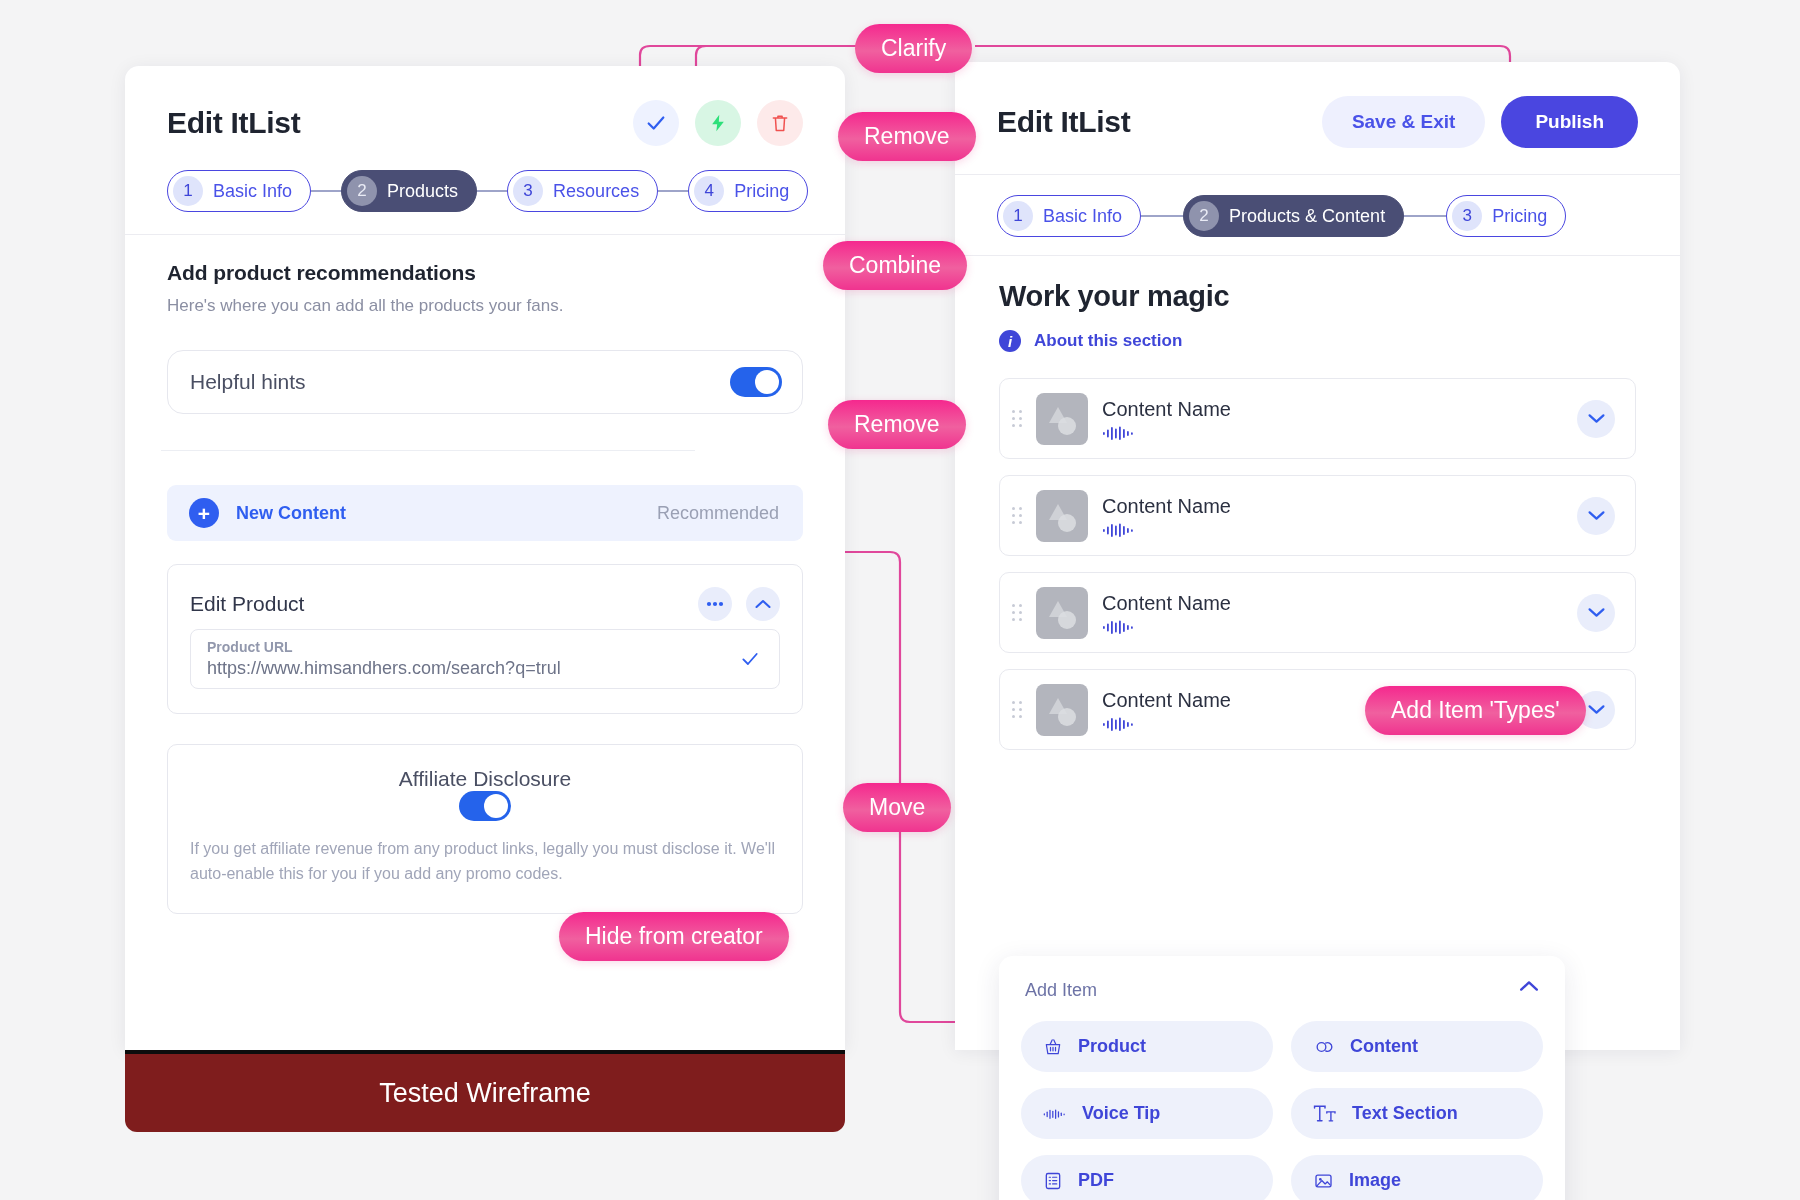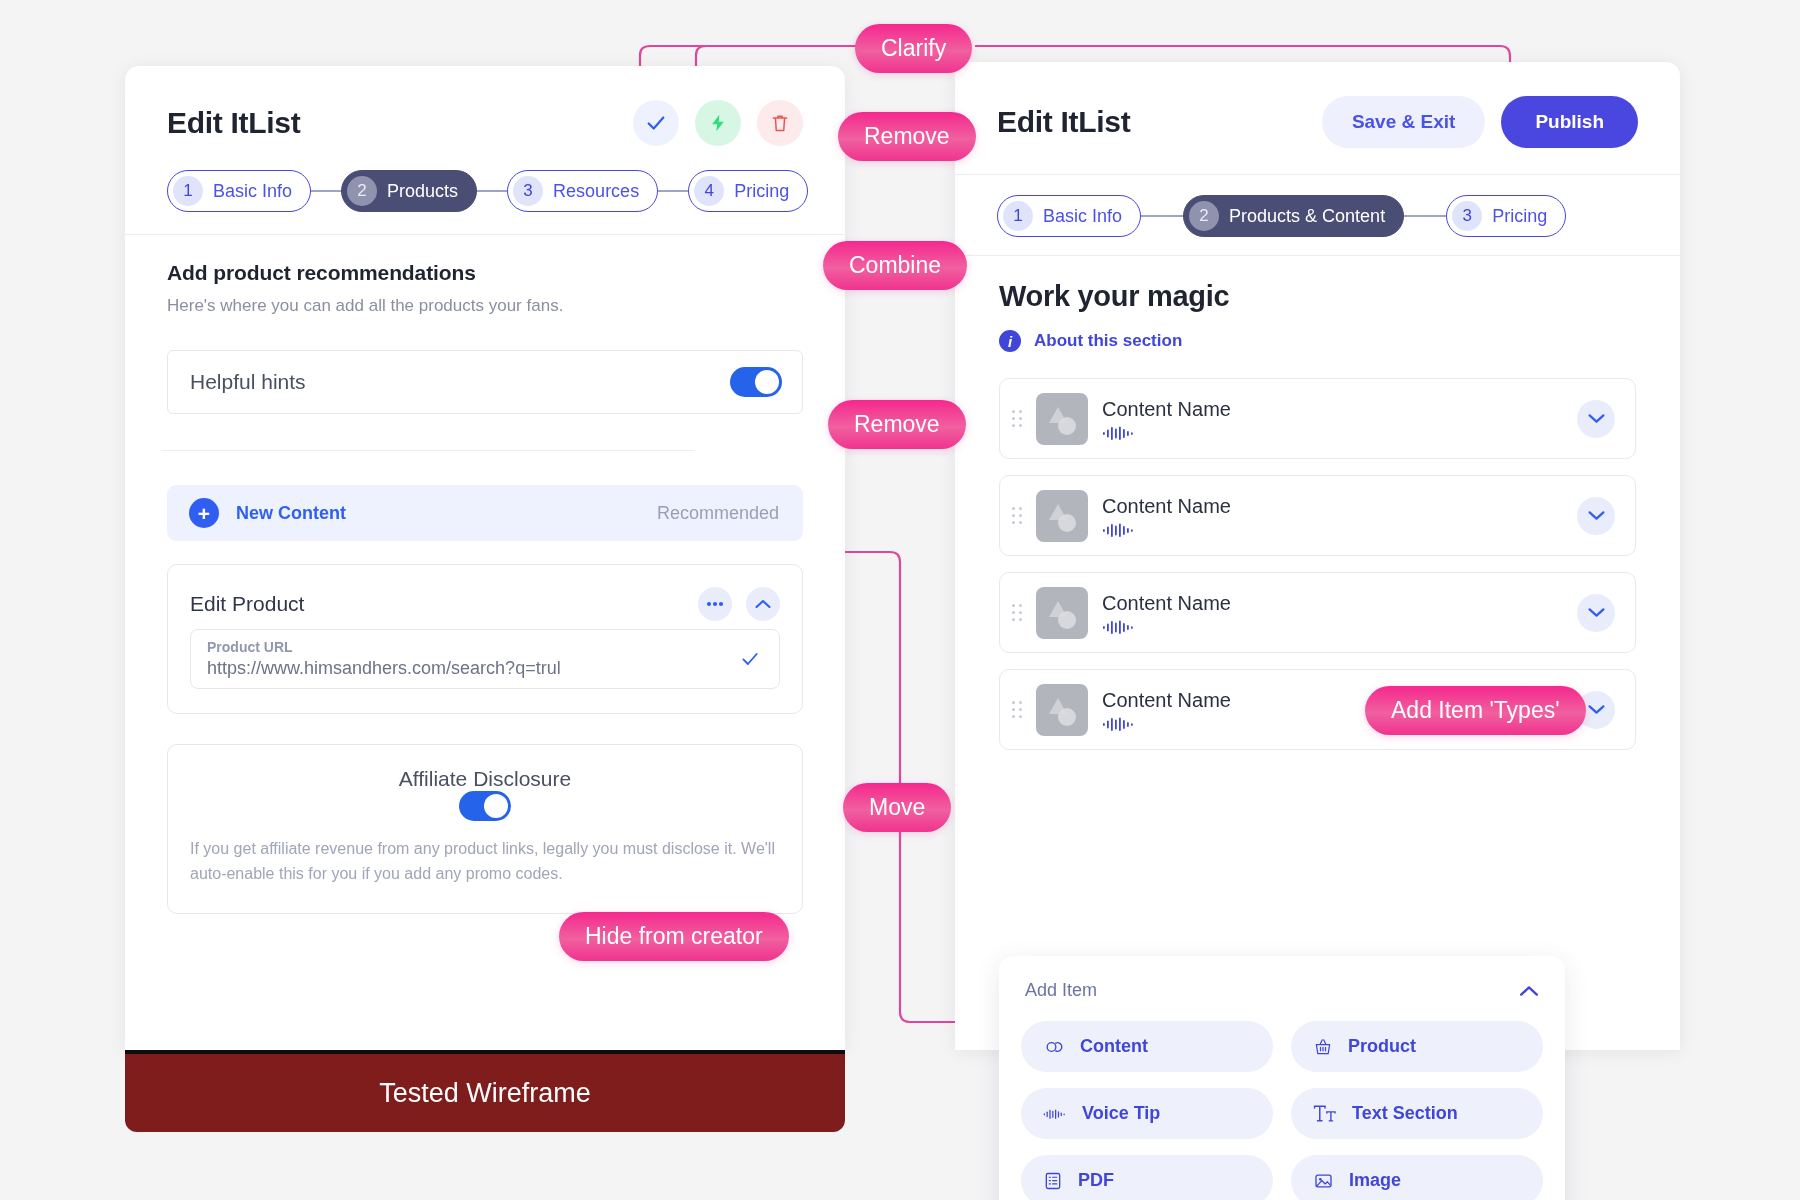--- a/index.html
+++ b/index.html
@@ -61,21 +61,21 @@
   .step.active .lbl { color:#ffffff; }
   .step-line { height:1.5px; background:#9ea4c9; flex:0 0 auto; }
   .divider-full { height:1px; background:#ececf1; }
 
   
   .body-left { padding: 26px 42px 0 42px; }
   .sec-title { font-size:21px; font-weight:700; color:#1f2430; letter-spacing:-0.1px; }
   .sec-sub { font-size:17px; color:#8b8fa3; margin-top:11px; }
 
   .hints-box {
-    margin-top:34px; border:1px solid #e6e7ee; border-radius:6px;
+    margin-top:34px; border:1px solid #e6e7ee; border-radius:16px;
     height:64px; display:flex; align-items:center; justify-content:space-between;
     padding: 0 20px 0 22px;
   }
   .hints-label { font-size:21px; color:#4a4f63; }
 
   .toggle { width:52px; height:30px; border-radius:16px; background:#2563eb; position:relative; }
   .toggle::after { content:""; position:absolute; right:3px; top:3px; width:24px; height:24px; border-radius:50%; background:#fff; }
 
   .hr-soft { height:1px; background:#eceef3; margin: 36px 0 0 -6px; width:534px; }
 
@@ -130,21 +130,21 @@
   .thumb { width:52px; height:52px; border-radius:8px; background:#b3b5bd; position:relative; overflow:hidden; flex:0 0 auto; }
   .cc-mid { flex:1; display:flex; flex-direction:column; gap:5px; }
   .cc-name { font-size:20px; color:#2b3041; }
   .chev-btn { width:38px; height:38px; border-radius:50%; background:#e9edfb; display:flex; align-items:center; justify-content:center; flex:0 0 auto;}
 
   .add-item-panel {
     position:absolute; left:44px; top:700px; width:566px;
     background:#fff; border-radius:14px; padding:24px 22px 26px 22px;
     box-shadow: 0 6px 26px rgba(40,40,80,0.10);
   }
-  .aip-head { display:flex; align-items:center; justify-content:space-between; padding:0 4px 0 4px; }
+  .aip-head { display:flex; align-items:flex-start; justify-content:space-between; padding:0 4px 0 4px; }
   .aip-title { font-size:18px; color:#6d73a6; }
   .type-grid { margin-top:20px; display:grid; grid-template-columns:1fr 1fr; gap:16px 18px; }
   .type-btn {
     background:#eef1fb; border-radius:26px; height:51px;
     display:flex; align-items:center; gap:15px; padding-left:22px;
   }
   .type-lbl { color:#3f46d8; font-size:18px; font-weight:700; }
 
   
   .footer {
@@ -496,32 +496,32 @@
         <div class="aip-head">
           <span class="aip-title">Add Item</span>
           <svg width="20" height="12" viewBox="0 0 16 10">
               <path d="M1.5 8 L8 2 L14.5 8" fill="none" stroke="#3f46d8" stroke-width="2" stroke-linecap="round" stroke-linejoin="round"></path>
             </svg>
         </div>
 
         <div class="type-grid">
 
           <div class="type-btn">
+            <svg width="20" height="20" viewBox="0 0 24 24">
+              <path d="M4 9 H20 L18.2 20 H5.8 Z M8.5 9 L11 3.5 M15.5 9 L13 3.5 M9 12.5 V16.5 M12 12.5 V16.5 M15 12.5 V16.5" fill="none" stroke="#3f46d8" stroke-width="1.5" stroke-linecap="round" stroke-linejoin="round"></path>
+            </svg>
+            <span class="type-lbl">Product</span>
+          </div>
+
+          <div class="type-btn">
             <svg width="22" height="20" viewBox="0 0 26 24">
               <circle cx="10" cy="12" r="5.2" fill="none" stroke="#3f46d8" stroke-width="1.6"></circle>
               <path d="M15 7.3 A5.2 5.2 0 1 1 15 16.7" fill="none" stroke="#3f46d8" stroke-width="1.6" stroke-linecap="round"></path>
             </svg>
             <span class="type-lbl">Content</span>
-          </div>
-
-          <div class="type-btn">
-            <svg width="20" height="20" viewBox="0 0 24 24">
-              <path d="M4 9 H20 L18.2 20 H5.8 Z M8.5 9 L11 3.5 M15.5 9 L13 3.5 M9 12.5 V16.5 M12 12.5 V16.5 M15 12.5 V16.5" fill="none" stroke="#3f46d8" stroke-width="1.5" stroke-linecap="round" stroke-linejoin="round"></path>
-            </svg>
-            <span class="type-lbl">Product</span>
           </div>
 
           <div class="type-btn">
             <svg width="24" height="16" viewBox="0 0 34 14">
               <g fill="#3f46d8">
                   <rect x="1" y="6" width="1.8" height="3" rx=".9"></rect>
                   <rect x="5" y="3.5" width="1.8" height="8" rx=".9"></rect>
                   <rect x="9" y="1" width="1.8" height="13" rx=".9"></rect>
                   <rect x="13" y="2.5" width="1.8" height="10" rx=".9"></rect>
                   <rect x="17" y="0.5" width="1.8" height="13.5" rx=".9"></rect>

